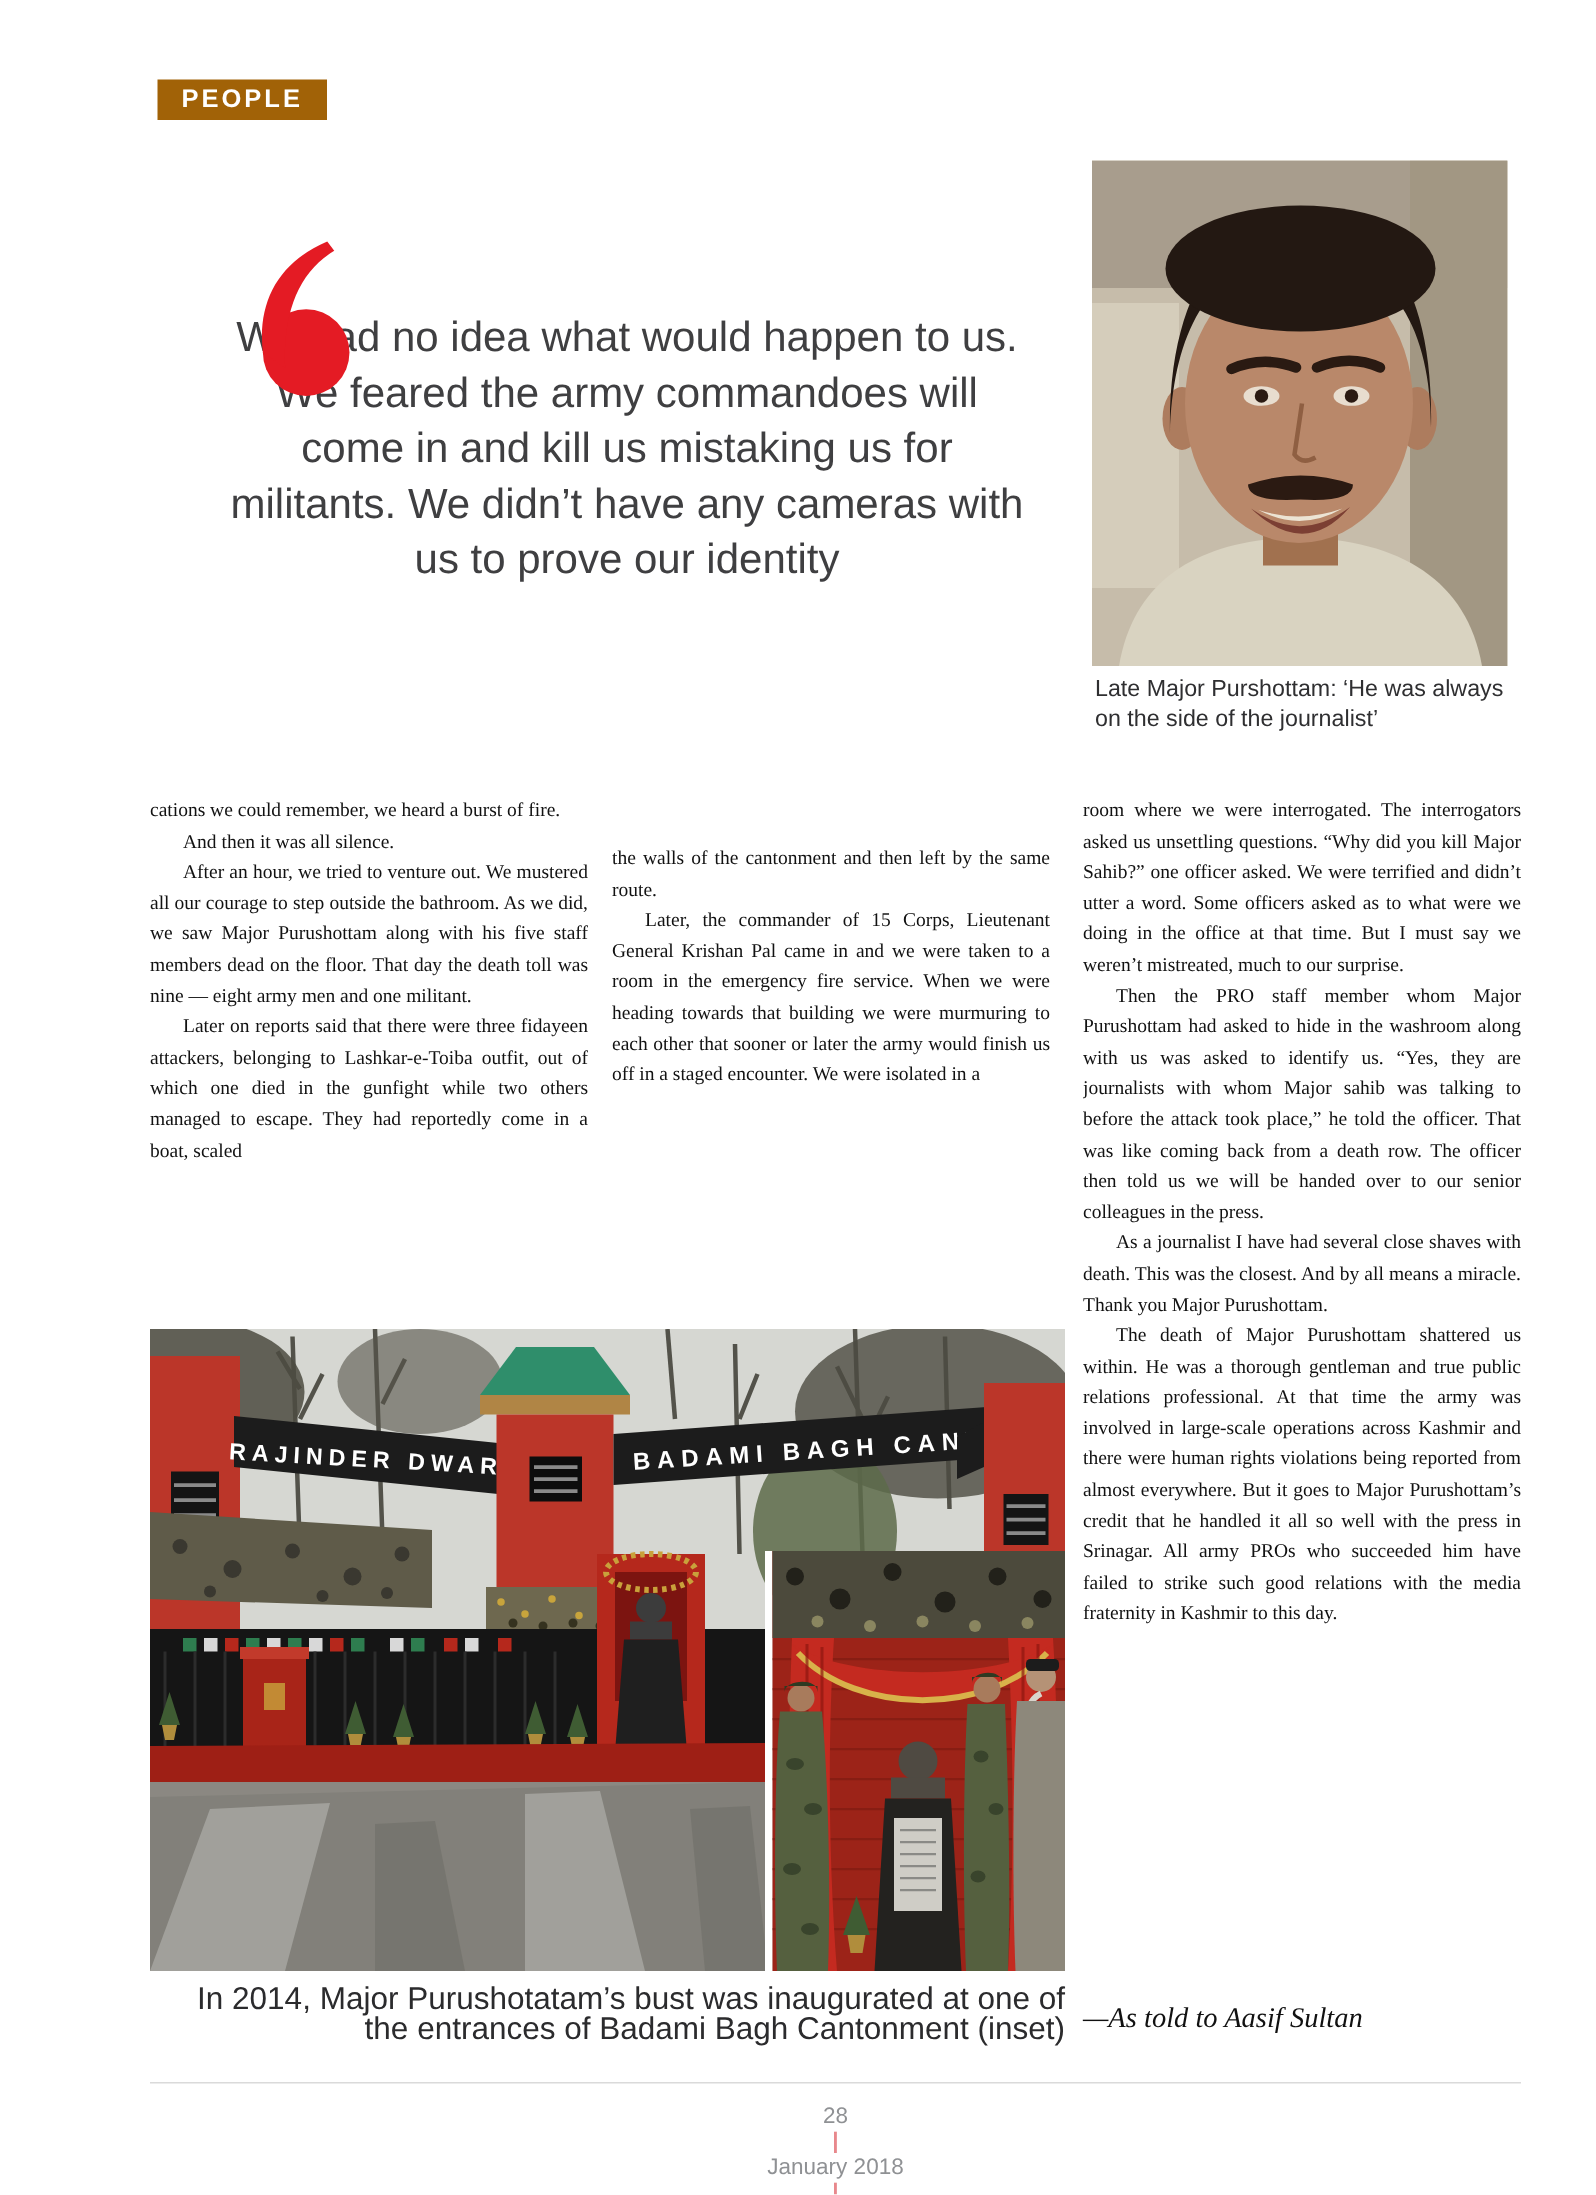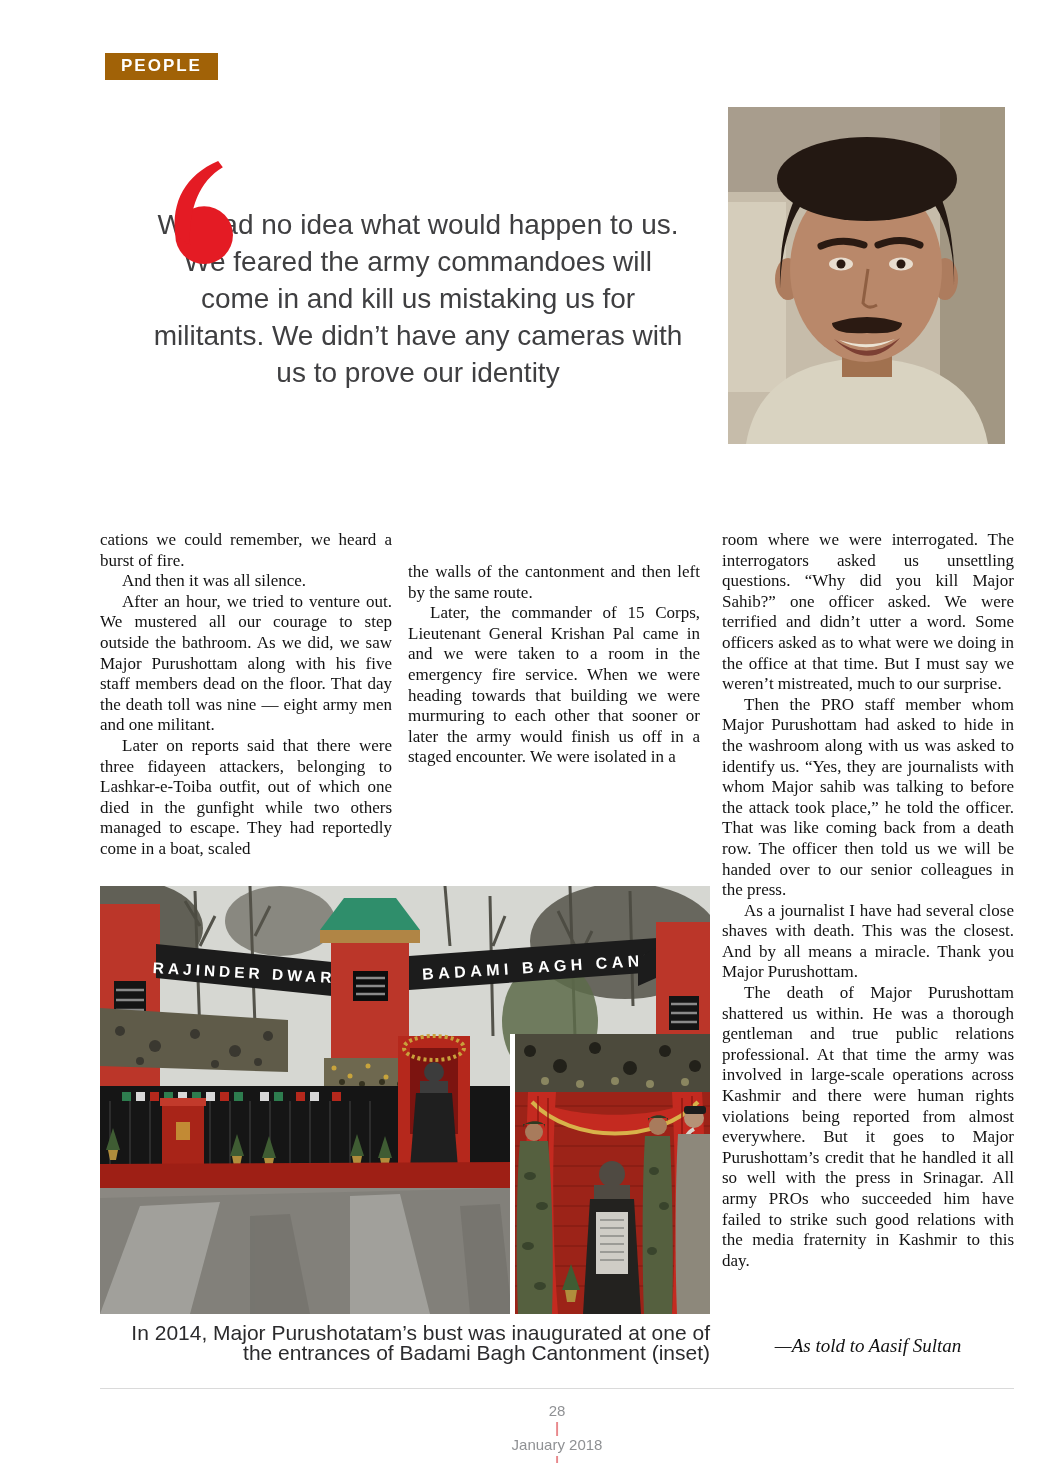--- a/index.html
+++ b/index.html
@@ -12,27 +12,27 @@
   .pullquote{position:absolute;left:148px;top:158px;width:540px;}
   .qmark{position:absolute;left:14px;top:0;width:78px;height:112px;}
   .qtext{margin-top:48px;text-align:center;color:#3f3f41;font-size:28px;line-height:37px;
         font-family:"Liberation Sans",sans-serif;}
   
   .portrait{position:absolute;left:728px;top:107px;width:277px;height:337px;overflow:hidden;background:#c6bcaa;}
   .portrait-caption{position:absolute;left:730px;top:450px;width:290px;color:#2f2f31;
         font-size:15.5px;line-height:20px;}
   
   .col{position:absolute;top:530px;width:292px;font-family:"Liberation Serif",serif;
-        font-size:17px;line-height:20.6px;color:#121212;text-align:justify;hyphens:auto;}
+        font-size:13px;line-height:20.6px;color:#121212;text-align:justify;hyphens:auto;}
   .col p{margin:0;text-indent:22px;}
   .col p.noind{text-indent:0;}
   .col1{left:100px;height:330px;overflow:hidden;}
   .col2{left:408px;height:330px;overflow:hidden;margin-top:32px;}
   .col3{left:722px;height:790px;overflow:hidden;}
-  .byline{position:absolute;left:722px;top:1335px;width:292px;text-align:center;
+  .byline{position:absolute;left:722px;top:1335px;width:292px;text-align:left;
         font-family:"Liberation Serif",serif;font-style:italic;font-size:19px;color:#111;}
   
   .photo-block{position:absolute;left:100px;top:886px;width:610px;}
   .photo-frame{width:610px;height:428px;overflow:hidden;background:#d6d7d2;}
   .photo-caption{margin-top:9px;text-align:right;color:#2b2b2d;font-size:21px;line-height:20px;}
   
   .footer{position:absolute;left:100px;top:1388px;width:914px;border-top:1px solid #dadada;
         padding-top:13px;display:flex;align-items:center;color:#8f9194;font-size:15px;flex-direction:column;}
   .footer .sep{color:#e8888c;margin:0 7px;font-weight:bold;}
   .logo{display:inline-block;line-height:1;}
@@ -74,20 +74,21 @@
       <ellipse cx="113" cy="157" rx="12" ry="6.5" fill="#e8ddcf"></ellipse>
       <ellipse cx="173" cy="157" rx="12" ry="6.5" fill="#e8ddcf"></ellipse>
       <circle cx="113" cy="157" r="4.5" fill="#2a1a12"></circle>
       <circle cx="173" cy="157" r="4.5" fill="#2a1a12"></circle>
       <path d="M140,162 L135,196 Q140,203 149,198" stroke="#8f5f42" stroke-width="3" fill="none"></path>
       <path d="M104,216 Q139,204 174,216 Q174,228 139,226 Q104,228 104,216 Z" fill="#2b1a12"></path>
       <path d="M106,232 Q139,256 172,231 Q142,266 106,232 Z" fill="#7c3f33"></path>
       <path d="M111,233 Q139,248 167,232 Q139,242 111,233 Z" fill="#ece4d4"></path>
     </svg>
   </div>
+  <div class="portrait-caption">Late Major Purshottam: ‘He was always on the side of the journalist’</div>
 
   <div class="col col1" lang="en">
       <p class="noind">cations we could remember, we heard a burst of fire.</p>
       <p>And then it was all silence.</p>
       <p>After an hour, we tried to venture out. We mustered all our courage to step outside the bathroom. As we did, we saw Major Purushottam along with his five staff members dead on the floor. That day the death toll was nine — eight army men and one militant.</p>
       <p>Later on reports said that there were three fidayeen attackers, belonging to Lashkar-e-Toiba outfit, out of which one died in the gunfight while two others managed to escape. They had reportedly come in a boat, scaled</p>
     </div>
   <div class="col col2" lang="en">
       <p class="noind">the walls of the cantonment and then left by the same route.</p>
       <p>Later, the commander of 15 Corps, Lieutenant General Krishan Pal came in and we were taken to a room in the emergency fire service. When we were heading towards that building we were murmuring to each other that sooner or later the army would finish us off in a staged encounter. We were isolated in a</p>

